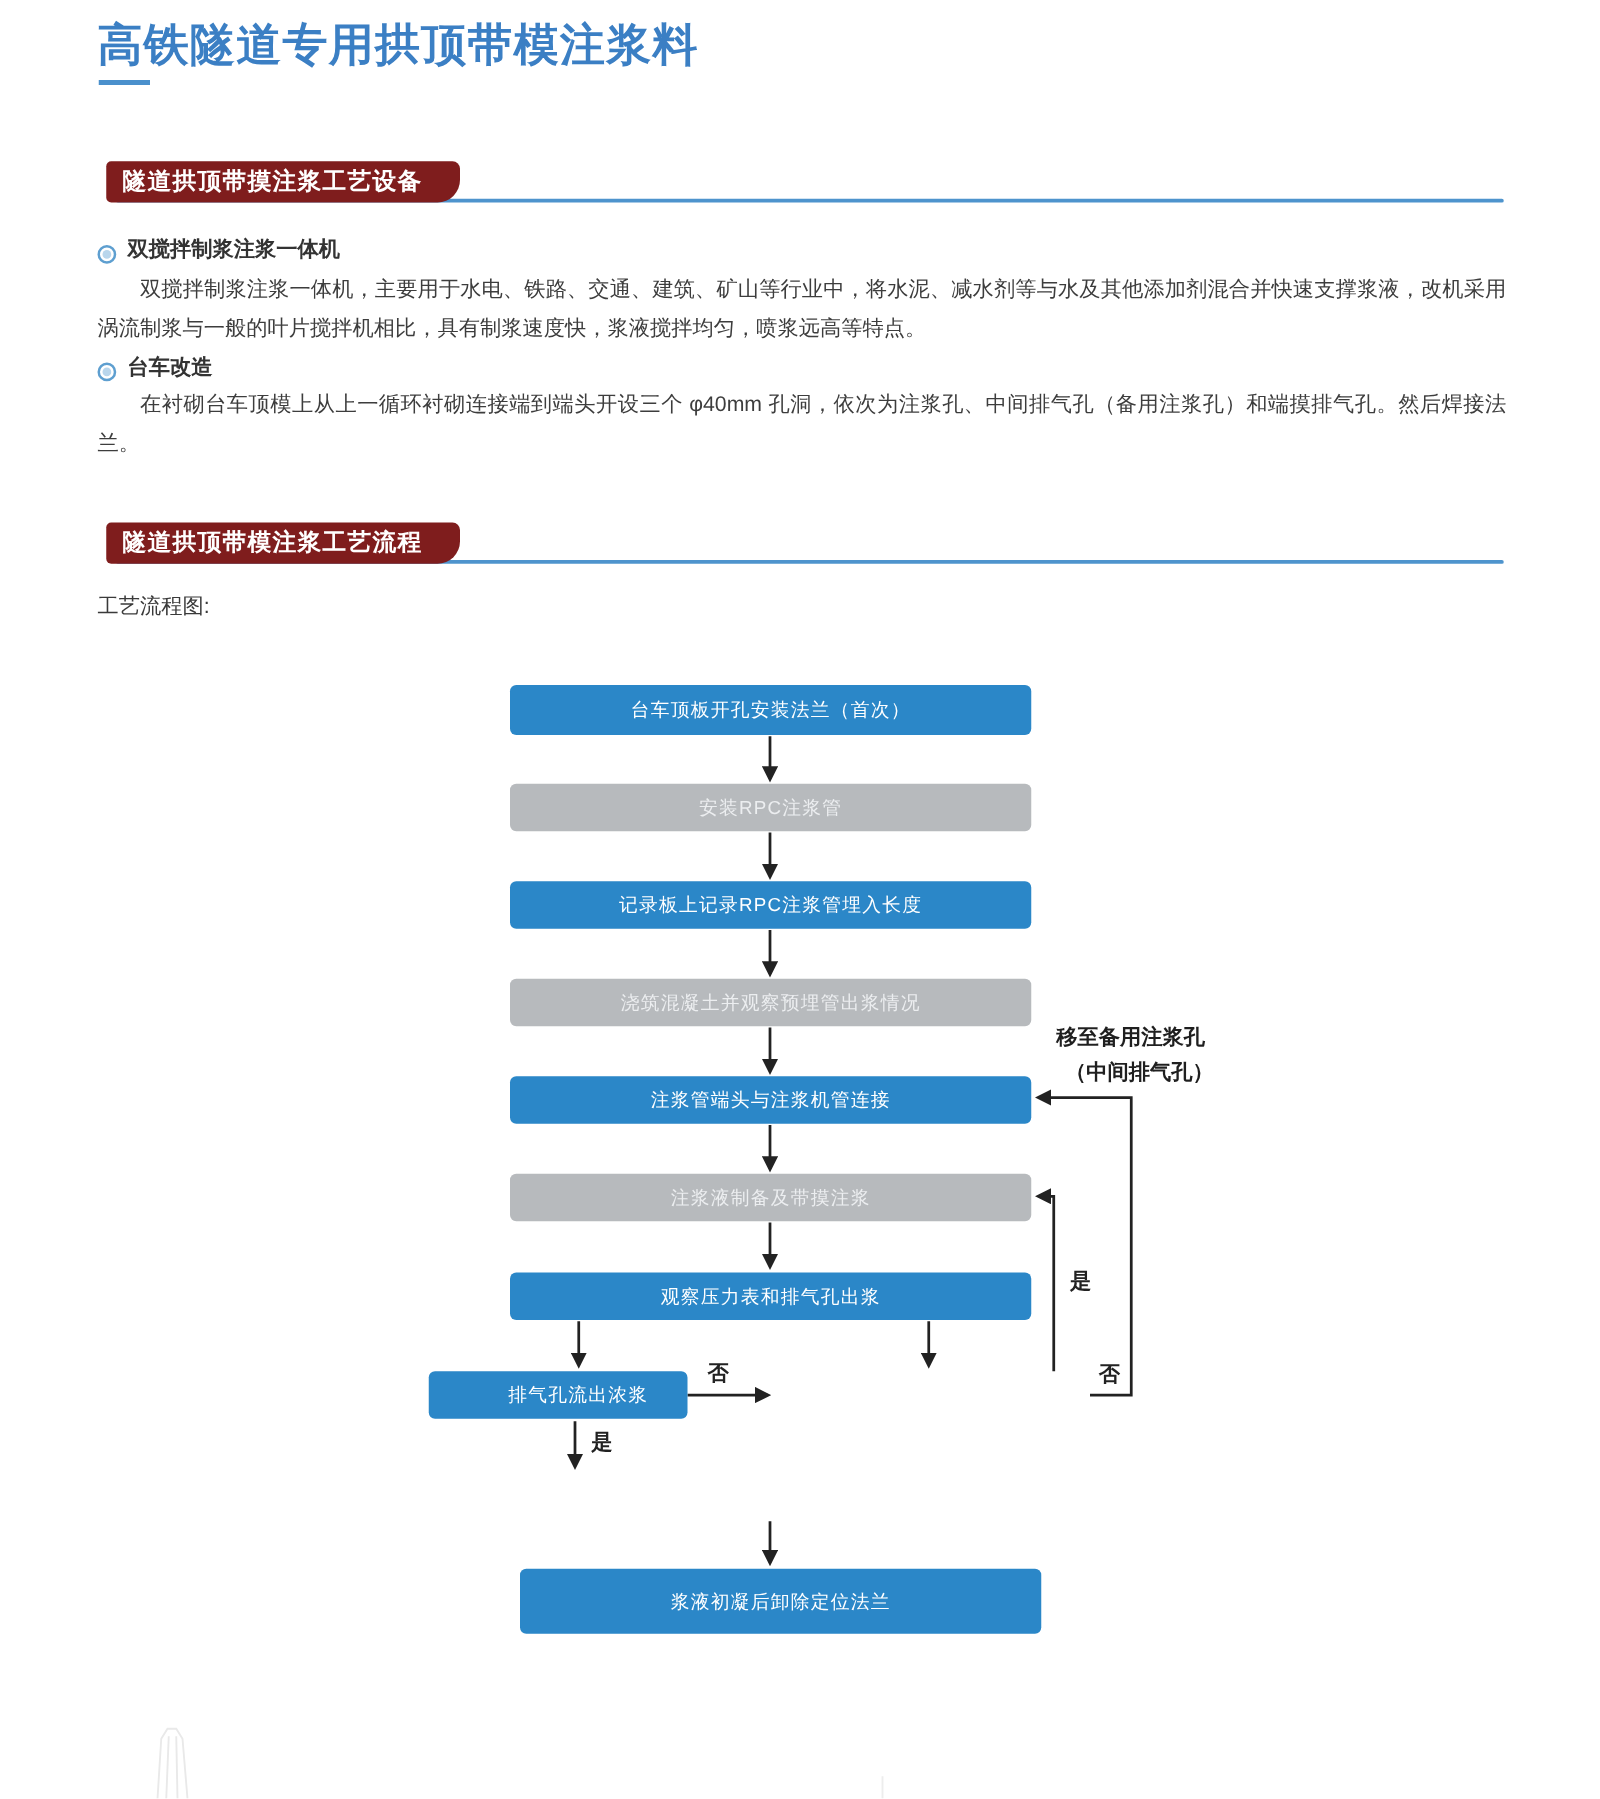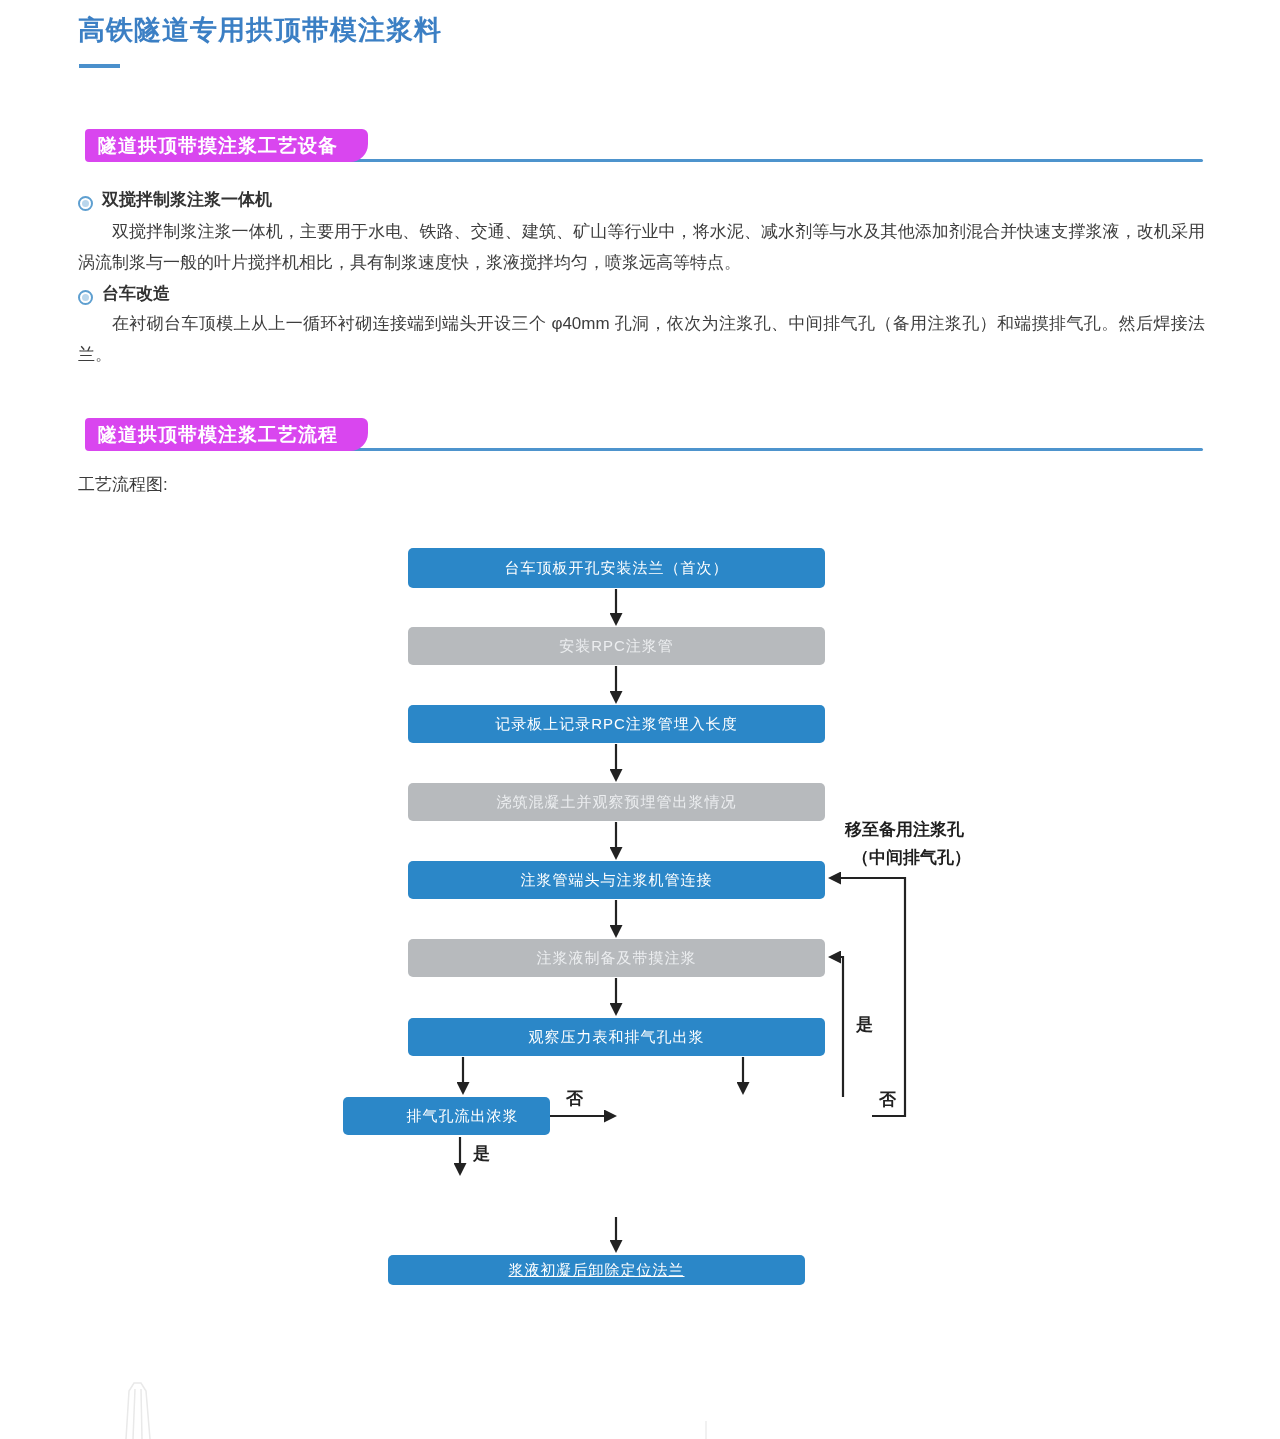--- a/index.html
+++ b/index.html
@@ -13,21 +13,21 @@
     width: 1280px;
     height: 1439px;
     background: #ffffff;
     overflow: hidden;
   }
 
   
   .page-title {
     position: absolute;
     left: 78px; top: 12px;
-    font-size: 27px;
+    font-size: 36px;
     font-weight: bold;
     letter-spacing: 1px;
     color: #3b7fc4;
   }
   .title-underline {
     position: absolute;
     left: 79px; top: 64px;
     width: 41px; height: 4px;
     background: #4a90cc;
   }
@@ -44,21 +44,21 @@
     height: 3px;
     background: #4e94cd;
     border-radius: 2px;
   }
   .banner .banner-tab {
     position: absolute;
     left: 0; top: 0;
     height: 33px;
     line-height: 33px;
     padding: 0 30px 0 13px;
-    background: #d946ef;
+    background: #7f1d1d;
     color: #ffffff;
     font-size: 19px;
     font-weight: bold;
     letter-spacing: 1px;
     border-radius: 4px 6px 18px 4px;
     white-space: nowrap;
   }
   #banner-1 { top: 129px; }
   #banner-2 { top: 418px; }
 
@@ -214,21 +214,21 @@
   </svg>
 
   <div class="node blue" style="left:408px; top:548px; width:417px; height:40px;">台车顶板开孔安装法兰（首次）</div>
   <div class="node gray" style="left:408px; top:627px; width:417px; height:38px;">安装RPC注浆管</div>
   <div class="node blue" style="left:408px; top:705px; width:417px; height:38px;">记录板上记录RPC注浆管埋入长度</div>
   <div class="node gray" style="left:408px; top:783px; width:417px; height:38px;">浇筑混凝土并观察预埋管出浆情况</div>
   <div class="node blue" style="left:408px; top:861px; width:417px; height:38px;">注浆管端头与注浆机管连接</div>
   <div class="node gray" style="left:408px; top:939px; width:417px; height:38px;">注浆液制备及带摸注浆</div>
   <div class="node blue" style="left:408px; top:1018px; width:417px; height:38px;">观察压力表和排气孔出浆</div>
   <div class="node blue" style="left:343px; top:1097px; width:207px; height:38px;padding-left:32px;">排气孔流出浓浆</div>
-  <div class="node blue" style="left:388px; top:1255px; width:417px; height:30px;text-decoration:underline;">浆液初凝后卸除定位法兰</div>
+  <div class="node blue" style="left:416px; top:1255px; width:417px; height:52px;">浆液初凝后卸除定位法兰</div>
 
   <div class="edge-label" style="left:566px; top:1087px;">否</div>
   <div class="edge-label" style="left:473px; top:1142px;">是</div>
   <div class="edge-label" style="left:856px; top:1013px;">是</div>
   <div class="edge-label" style="left:879px; top:1088px;">否</div>
 
   <div class="side-note" style="left:845px; top:818px;">移至备用注浆孔</div>
   <div class="side-note" style="left:852px; top:846px;">（中间排气孔）</div>
 
   <svg class="watermark-svg" viewBox="0 0 1280 60" xmlns="http://www.w3.org/2000/svg">

